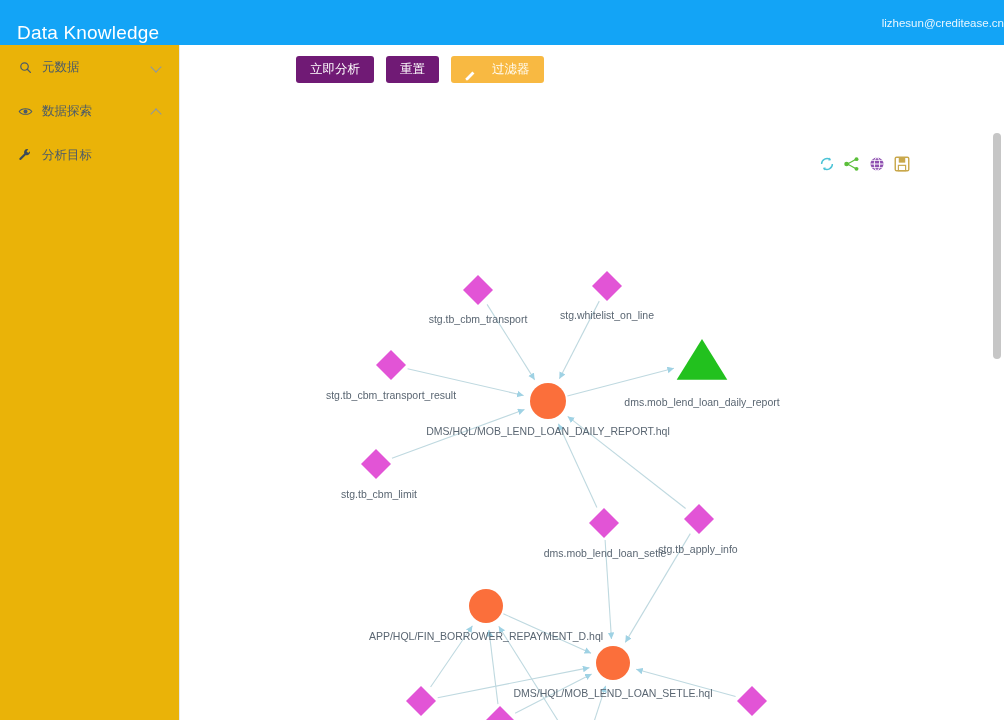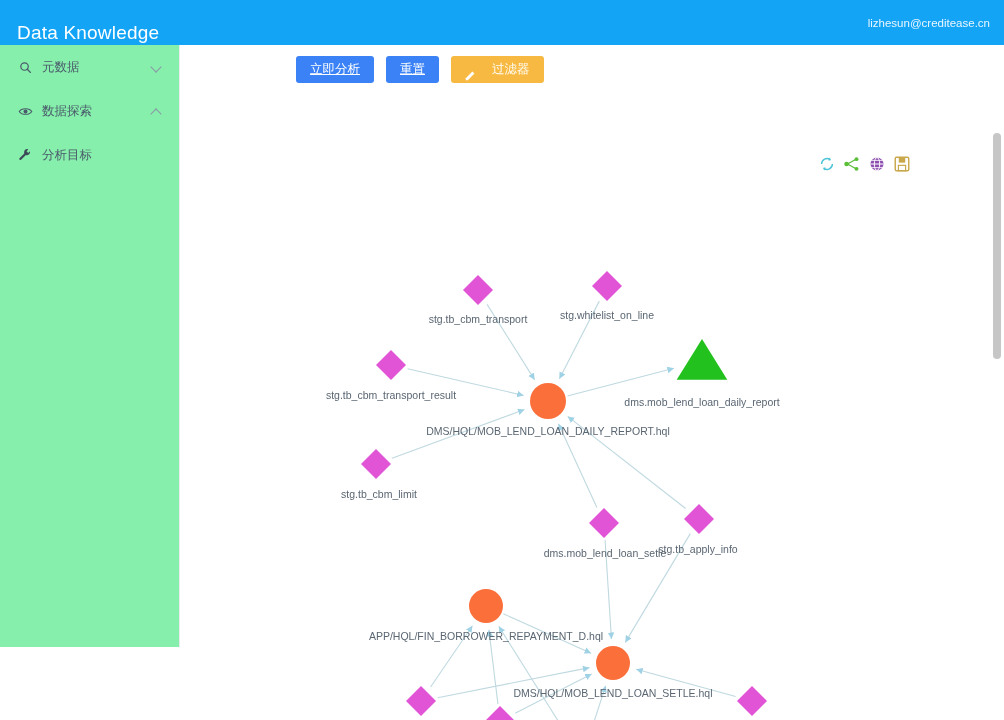--- a/index.html
+++ b/index.html
@@ -17,27 +17,27 @@
     position: absolute; top: 0; left: 0; width: 1004px; height: 45px;
     background: #13A4F6; display: flex; align-items: center;
   }
   .brand {
     width: 180px; height: 45px; display: flex; align-items: center;
     padding-left: 17px; color: #ffffff; font-size: 19px; letter-spacing: .2px;
     font-weight: 400; white-space: nowrap; margin-top: 20px;
   }
   .topbar-spacer { flex: 1 1 auto; }
   .userinfo {
-    color: #e8f6ff; font-size: 11.5px; padding-right: 14px; white-space: nowrap;
+    color: #e8f6ff; font-size: 11.5px; white-space: nowrap;
   }
 
   
   .sidebar {
-    position: absolute; top: 45px; left: 0; width: 180px; height: 602px;
-    background: #86efac; border-right: 1px solid #e7eaee;
+    position: absolute; top: 45px; left: 0; width: 180px; height: 675px;
+    background: #eab308; border-right: 1px solid #e7eaee;
   }
   .nav-group-head {
     height: 44px; display: flex; align-items: center; padding: 0 16px;
     font-size: 12.5px; color: #4a5a6a; cursor: pointer; position: relative;
   }
   .nav-group-head .nv-ico {
     width: 18px; height: 18px; margin-right: 8px; display: inline-flex;
     align-items: center; justify-content: center; color: #4a5a6a; flex: none;
   }
   .nav-group-head .nv-label { flex: 1 1 auto; }
@@ -62,21 +62,21 @@
   .main {
     position: absolute; top: 45px; left: 180px; width: 824px; height: 675px;
     background: #ffffff; overflow: hidden;
   }
   .toolbar-row { position: absolute; top: 11px; left: 116px; display: flex; gap: 12px; }
   .btn {
     border: none; border-radius: 3px; font-size: 12.5px; color: #fff;
     padding: 0 14px; height: 27px; line-height: 27px; cursor: pointer;
     font-family: "Liberation Sans", sans-serif; white-space: nowrap;
   }
-  .btn-primary { background: #3b82f6; text-decoration: underline; }
+  .btn-primary { background: #701a75; }
   .btn-warn {
     background: #F8B942; display: inline-flex; align-items: center; gap: 16px;
     color: #fffdf5;
   }
   .pencil { width: 11px; height: 11px; display: inline-block; flex: none; }
 
   
   .legend {
     position: absolute; top: 111px; left: 272px; display: flex;
     align-items: center; gap: 13px; font-size: 11.5px; color: #4a5a6a;

